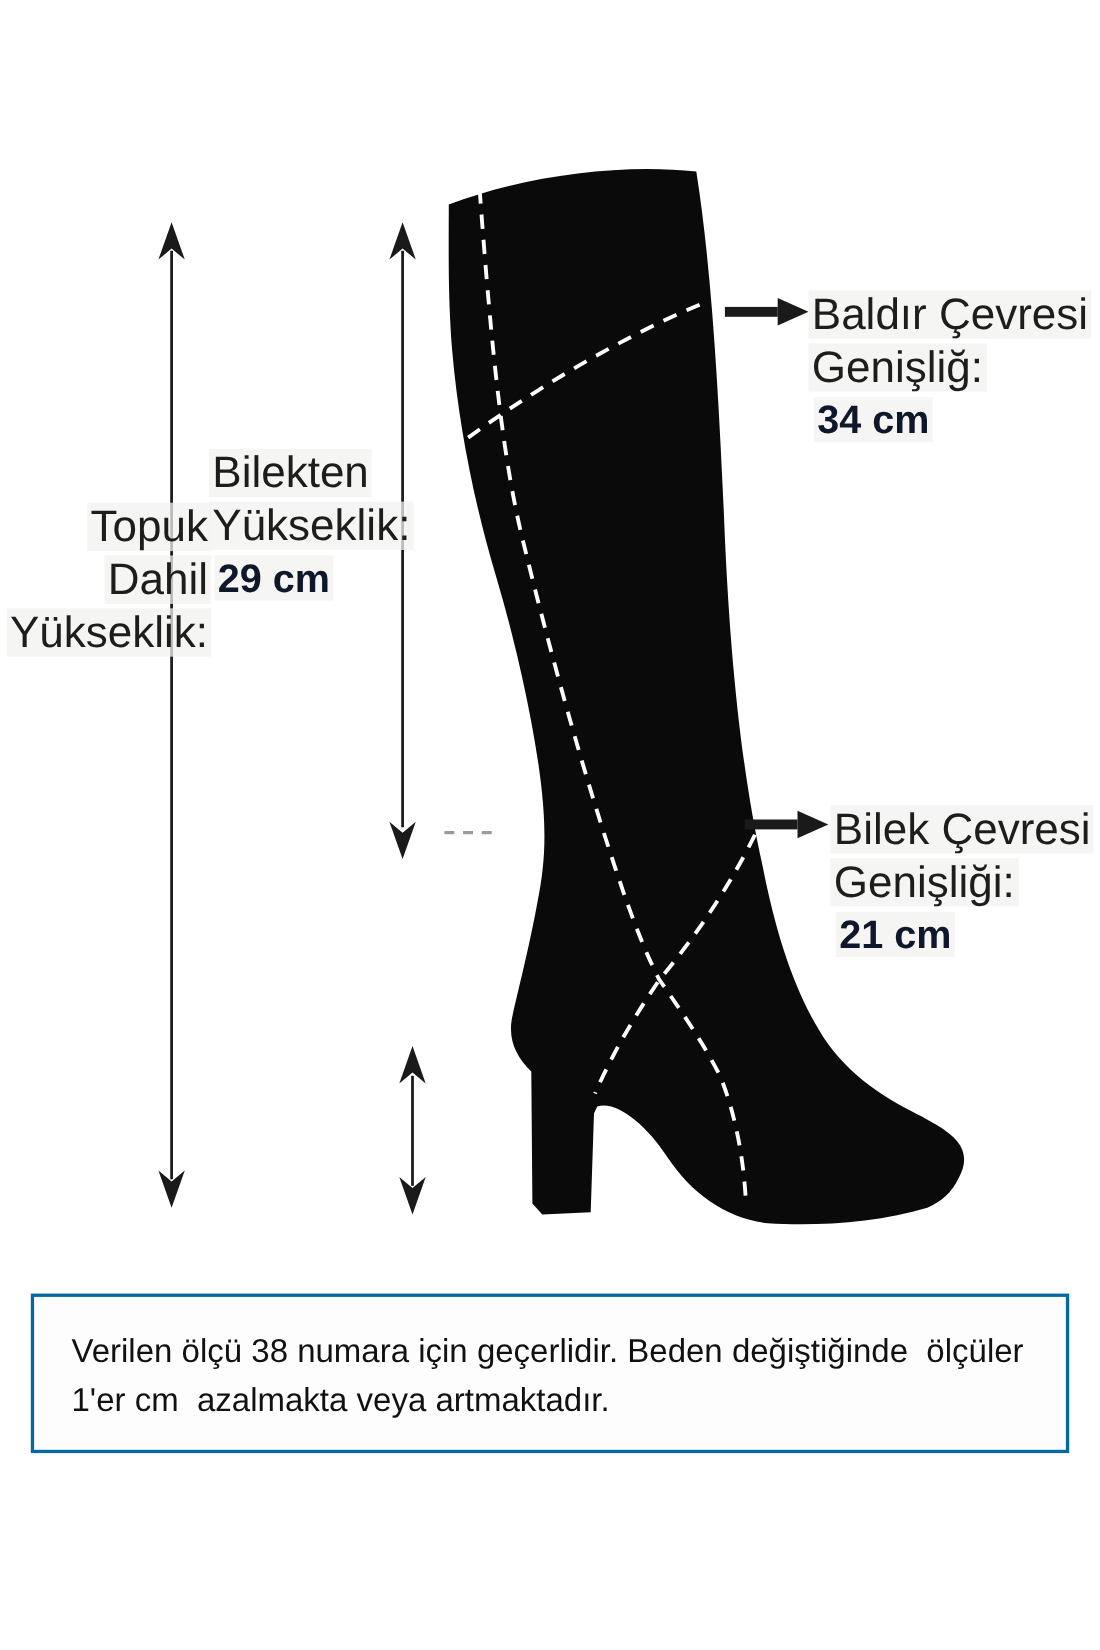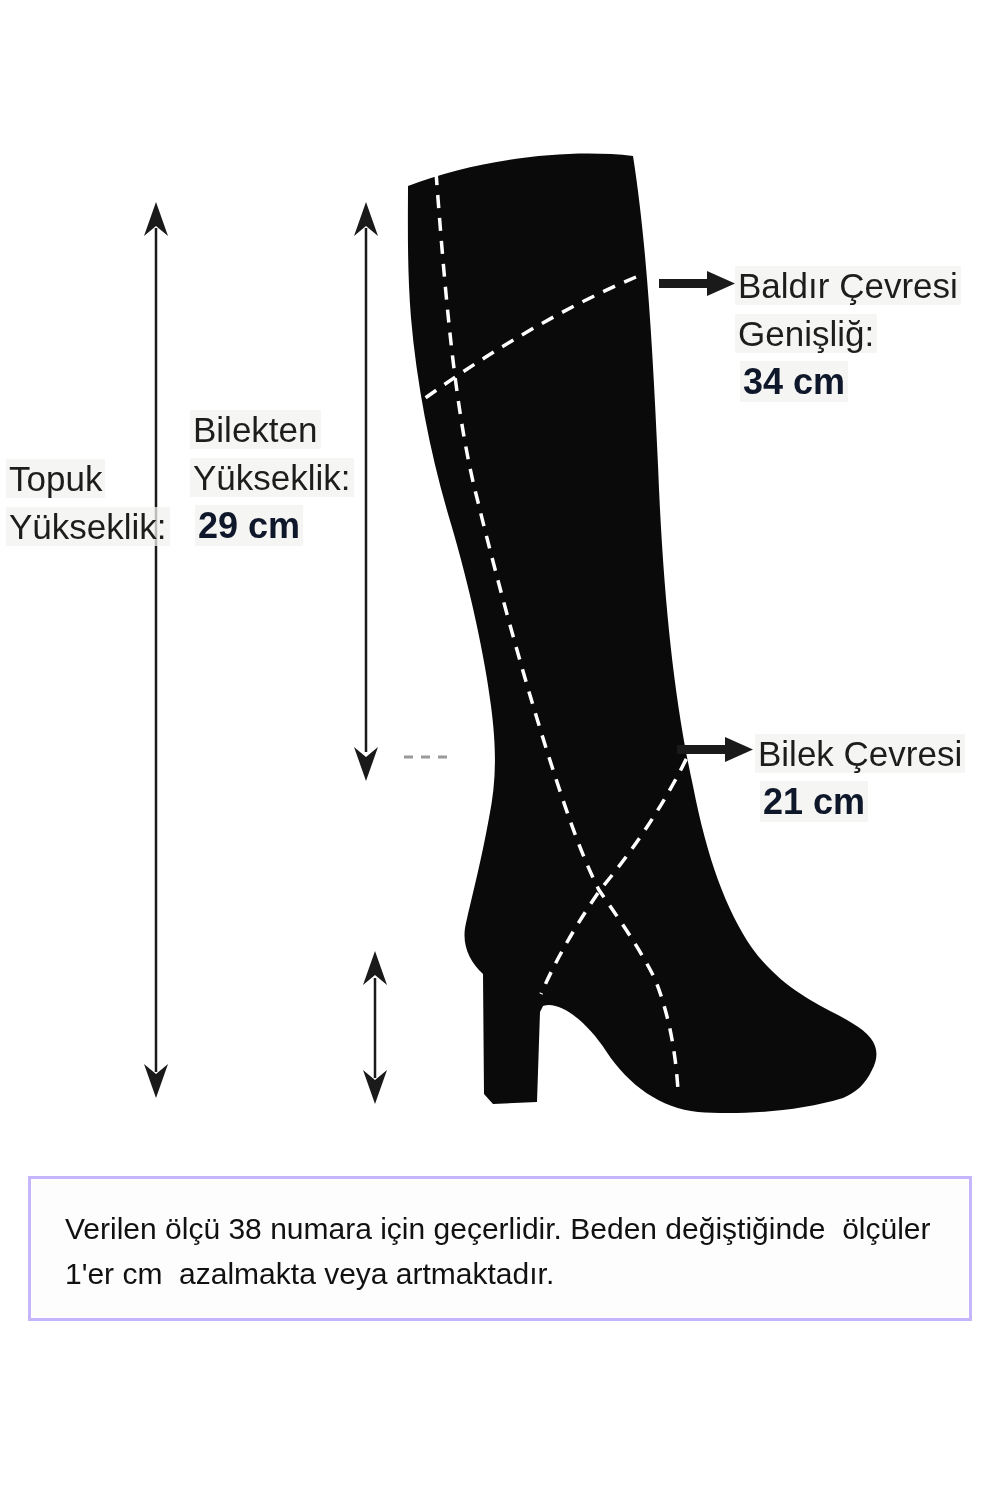--- a/index.html
+++ b/index.html
@@ -7,32 +7,32 @@
     position:relative;
     width:1000px;height:1500px;
     background:#ffffff;
     overflow:hidden;
     font-family:"Liberation Sans","DejaVu Sans",sans-serif;
     color:#1c1c1c;
   }
   #boot-svg{position:absolute;left:0;top:0;z-index:1;}
   .label{position:absolute;z-index:2;}
   .label .ln{
-    font-size:35px;line-height:48px;font-weight:400;color:#1d1d1d;
+    font-size:40px;line-height:48px;font-weight:400;color:#1d1d1d;
     white-space:pre;
   }
   .label .ln span{background:rgba(242,241,239,.75);padding:0 3px;}
   .label .val{
     font-size:36px;line-height:48px;font-weight:700;color:#0f172a;
     white-space:pre;padding-left:5px;
   }
   .label .val span{background:rgba(242,241,239,.75);padding:0 3px;}
   #footer-box{
     position:absolute;left:28px;top:1176px;width:944px;height:145px;
-    border:3px solid #c4b5fd;box-sizing:border-box;z-index:2;
+    border:3px solid #0369a1;box-sizing:border-box;z-index:2;
     background:#fdfdfd;
   }
   #footer-box .ftln{
     position:absolute;left:34px;font-size:30px;line-height:45px;
     color:#111;white-space:pre;
   }
   #footer-line1{top:27px;}
   #footer-line2{top:72px;}
 </style>
 </head>
@@ -99,39 +99,41 @@
       <rect x="659" y="279" width="48" height="9"></rect>
       <polygon points="707,271 707,296 735,283.5"></polygon>
     </g>
 
     <g fill="#1a1a1a">
       <rect x="677" y="745" width="48" height="9"></rect>
       <polygon points="725,737 725,762 753,749.5"></polygon>
     </g>
   </svg>
 
-  <div class="label" style="left:6px;top:455px;">
+  <div class="label" style="left:6px;top:455px;text-align:right;">
     <div class="ln"><span>Topuk</span></div>
+    <div class="ln"><span>Dahil</span></div>
     <div class="ln"><span>Yükseklik:</span></div>
   </div>
 
   <div class="label" style="left:190px;top:406px;">
     <div class="ln"><span>Bilekten</span></div>
     <div class="ln"><span>Yükseklik:</span></div>
     <div class="val"><span>29 cm</span></div>
   </div>
 
   <div class="label" style="left:735px;top:262px;">
     <div class="ln"><span>Baldır Çevresi</span></div>
     <div class="ln"><span>Genişliğ:</span></div>
     <div class="val"><span>34 cm</span></div>
   </div>
 
   <div class="label" style="left:755px;top:730px;">
     <div class="ln"><span>Bilek Çevresi</span></div>
+    <div class="ln"><span>Genişliği:</span></div>
     <div class="val"><span>21 cm</span></div>
   </div>
 
 
   <div id="footer-box">
     <div class="ftln" id="footer-line1">Verilen ölçü 38 numara için geçerlidir. Beden değiştiğinde  ölçüler</div>
     <div class="ftln" id="footer-line2">1'er cm  azalmakta veya artmaktadır.</div>
   </div>
 
 </div>

